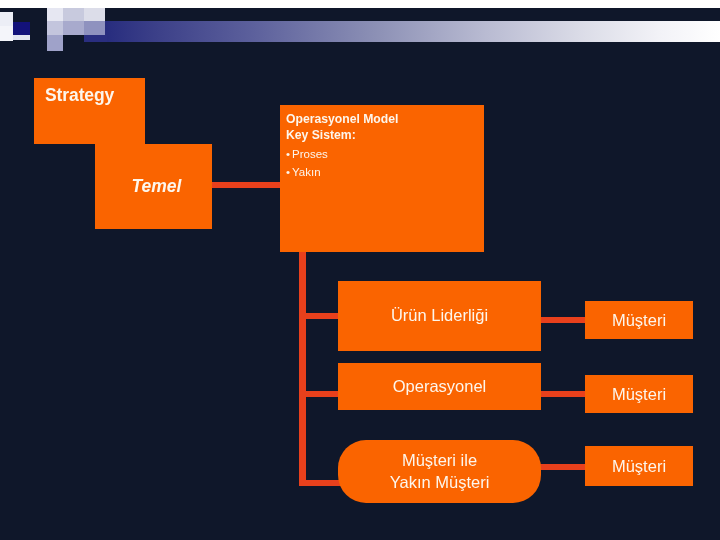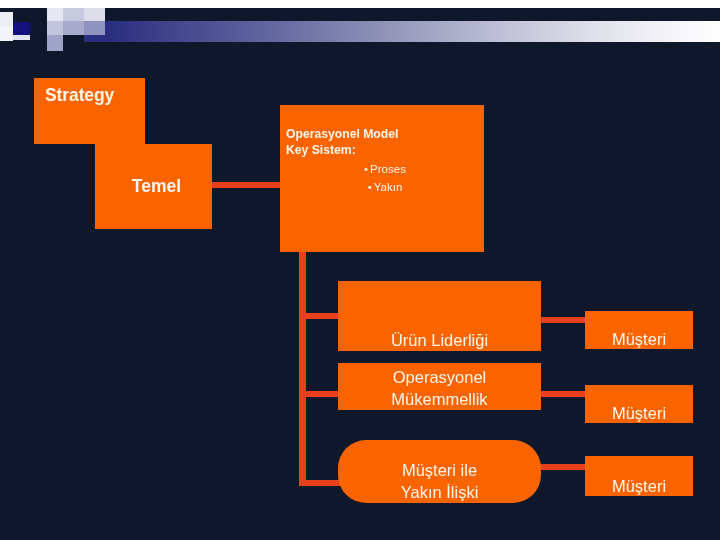--- a/index.html
+++ b/index.html
@@ -63,21 +63,21 @@
   }
 
   
   .box {
     position: absolute;
     background: #fa6400;
     color: #fdf6ec;
     box-sizing: border-box;
     display: flex;
     flex-direction: column;
-    justify-content: flex-end;
+    justify-content: center;
   }
 
   
   #box-strategy {
     left: 34px; top: 70px; width: 111px; height: 66px;
     padding: 0 0 0 11px;
     justify-content: flex-start;
     font-weight: bold;
     font-size: 17.5px;
     letter-spacing: -0.1px;
@@ -85,40 +85,40 @@
   #box-strategy .txt { margin-top: 7px; }
 
   #box-temel {
     left: 95px; top: 136px; width: 117px; height: 85px;
     justify-content: center;
     text-align: center;
     font-size: 17.5px;
     font-weight: bold;
     line-height: 1.42;
     padding-left: 6px;
+    font-style: italic;
   }
 
   #box-opmodel {
     left: 280px; top: 97px; width: 204px; height: 147px;
     justify-content: flex-start;
-    padding: 22px 0 0 6px;
+    padding: 7px 0 0 6px;
   }
   #box-opmodel .om-title {
     font-size: 12.2px;
     font-weight: bold;
     line-height: 1.28;
     white-space: pre-line;
   }
   #box-opmodel .om-list {
     margin: 3px 0 0 0;
     padding: 0;
     list-style: none;
     font-size: 11.5px;
     line-height: 1.52;
-    text-align: center;
   }
   #box-opmodel .om-list li::before {
     content: "\2022";
     margin-right: 2px;
   }
 
   .mid-box {
     left: 338px;
     width: 203px;
     text-align: center;
@@ -127,21 +127,20 @@
   }
   #box-urun  { top: 273px; height: 70px; }
   #box-opmuk { top: 355px; height: 47px; }
   #box-musteri-iliski { top: 432px; height: 63px; border-radius: 28px; }
 
   .right-box {
     left: 585px;
     width: 108px;
     text-align: center;
     font-size: 16.5px;
-    margin-top: 10px;
   }
   #box-m1 { top: 293px; height: 38px; }
   #box-m2 { top: 367px; height: 38px; }
   #box-m3 { top: 438px; height: 40px; }
 
   .box .txt { display: block; }
 </style>
 </head>
 <body>
 
@@ -191,26 +190,25 @@
       <li>Yakın</li>
     </ul>
   </div>
 
   <div class="box mid-box" id="box-urun">
     <span class="txt">Ürün Liderliği</span>
   </div>
 
   <div class="box mid-box" id="box-opmuk">
     <span class="txt">Operasyonel</span>
-    <span class="txt">Mükemmellik</span>
   </div>
 
   <div class="box mid-box" id="box-musteri-iliski">
     <span class="txt">Müşteri ile</span>
-    <span class="txt">Yakın İlişki</span>
+    <span class="txt">Yakın Müşteri</span>
   </div>
 
   <div class="box right-box" id="box-m1">
     <span class="txt">Müşteri</span>
   </div>
 
   <div class="box right-box" id="box-m2">
     <span class="txt">Müşteri</span>
   </div>
 

